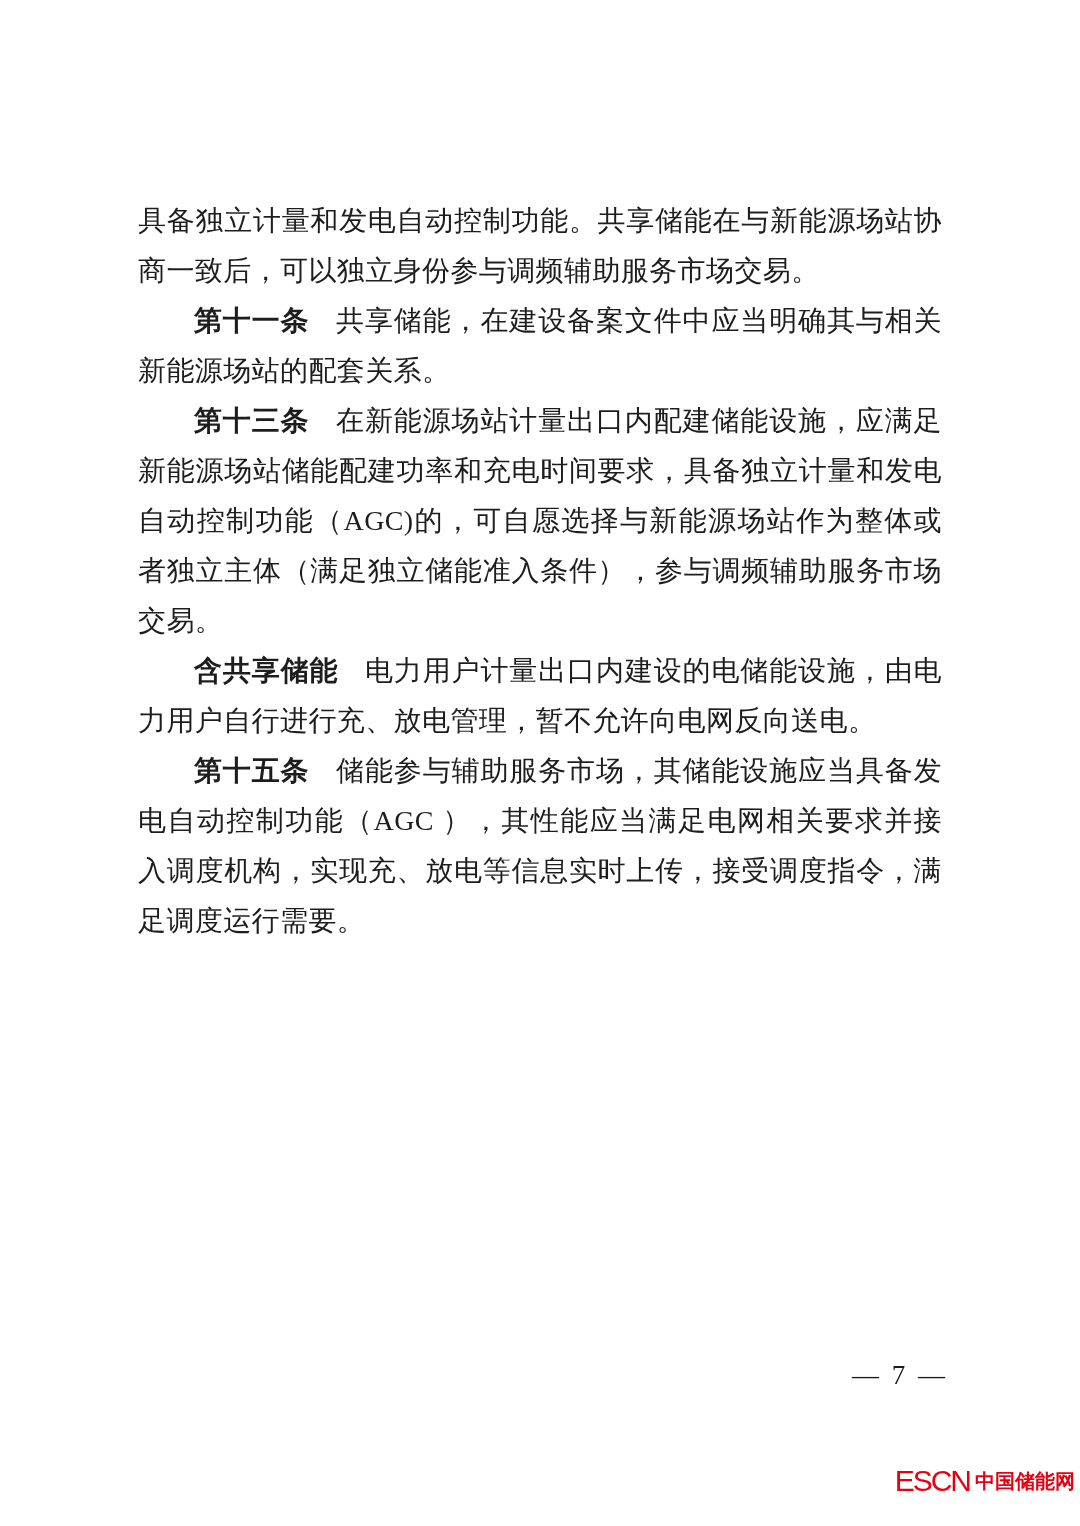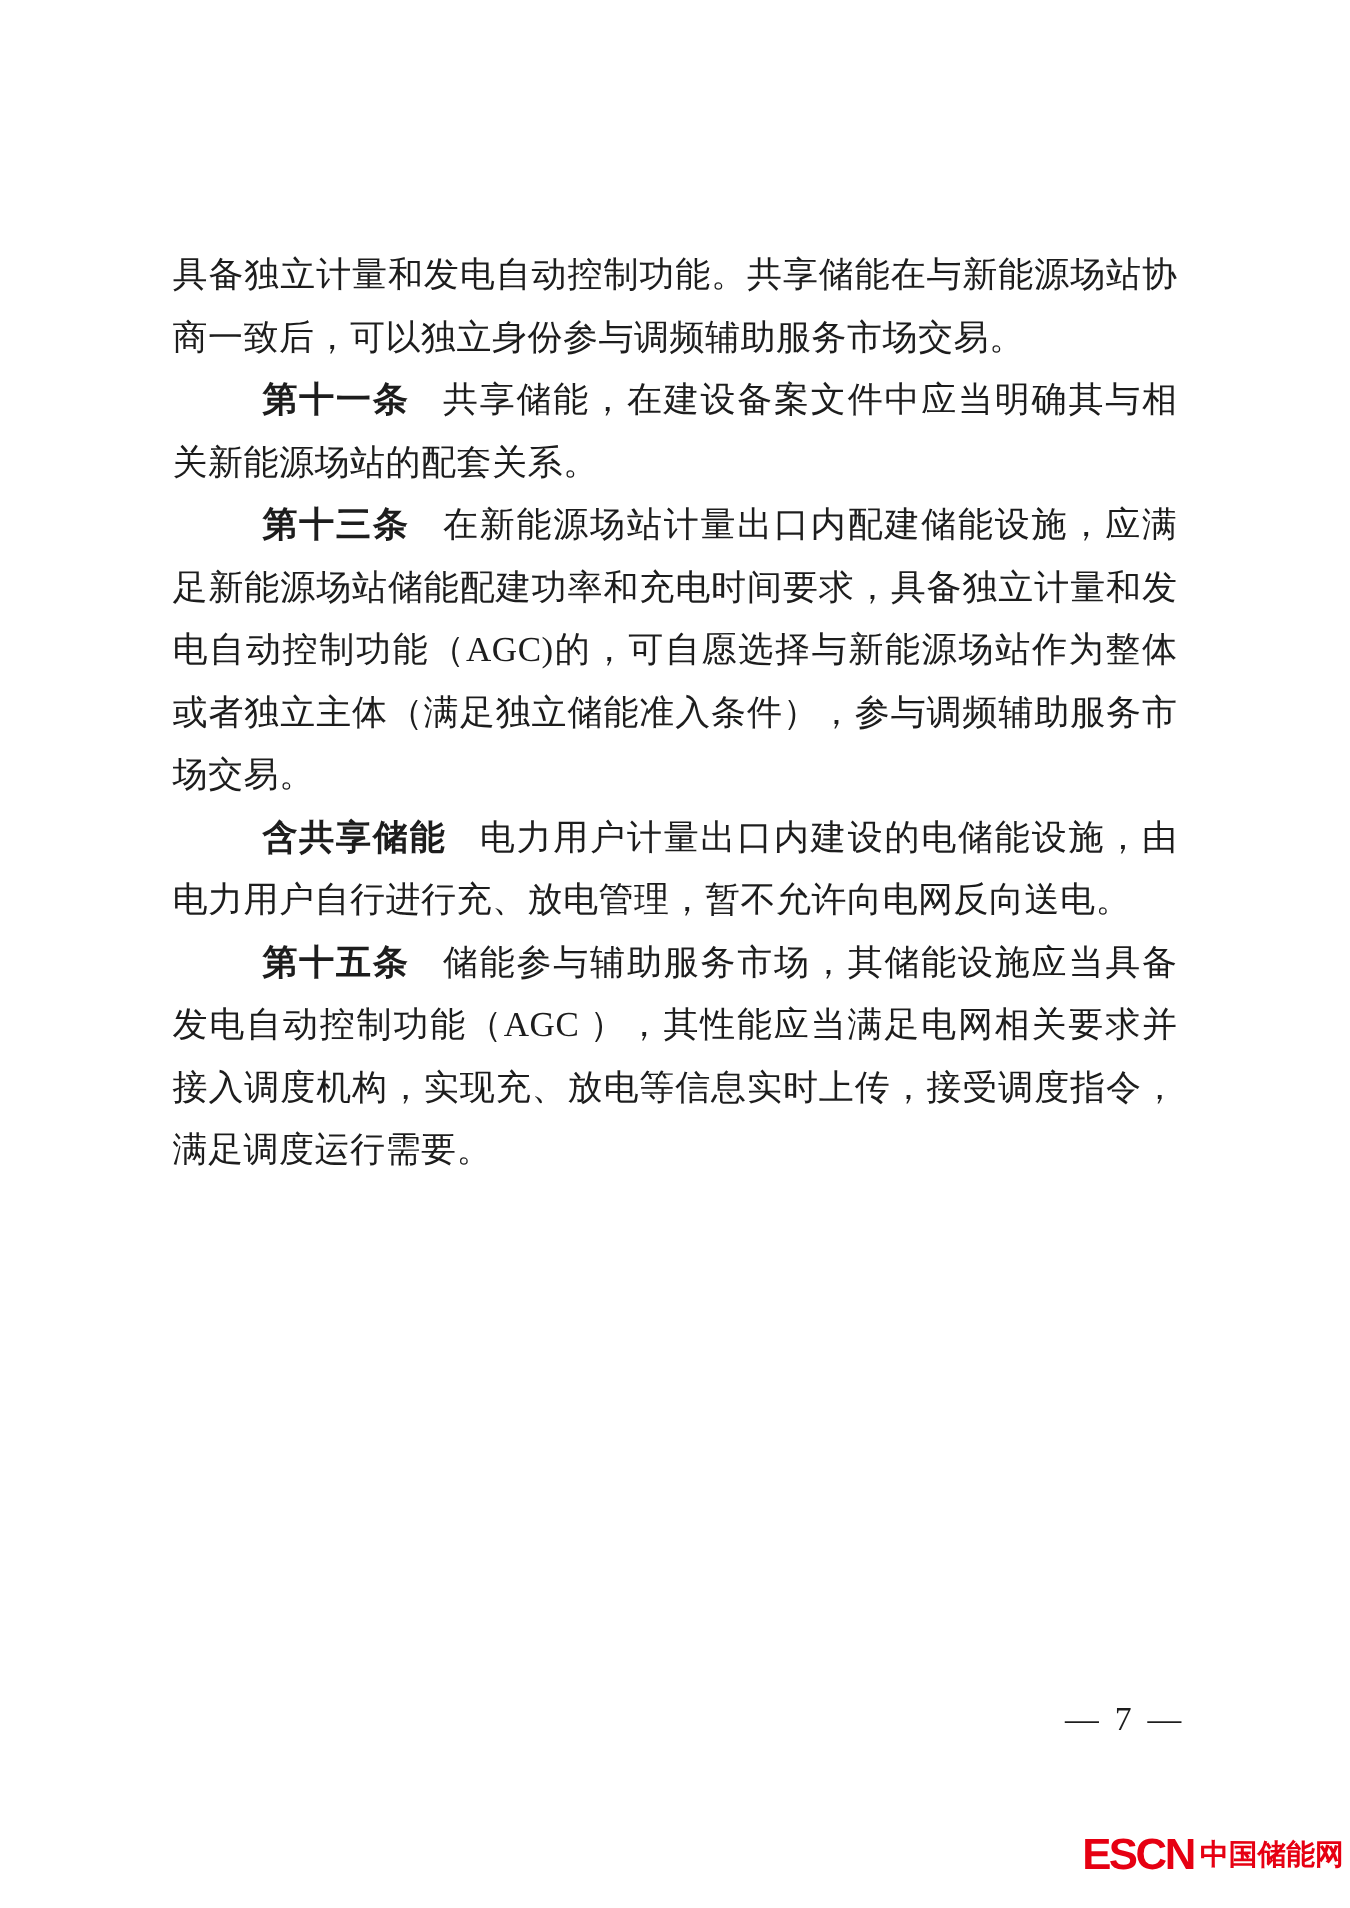--- a/index.html
+++ b/index.html
@@ -36,21 +36,20 @@
     margin: 0;
     padding: 0;
     text-indent: 2em;
   }
   .para.cont {
     text-indent: 0;
   }
   .article-head {
     font-weight: bold;
     margin-right: 0.95em;
-    margin-left: 16px;
   }
   .page-number {
     position: absolute;
     top: 1360px;
     right: 132px;
     font-size: 27px;
     letter-spacing: 3px;
     color: var(--text-color);
     white-space: nowrap;
   }
@@ -58,28 +57,28 @@
     position: absolute;
     top: 1466px;
     right: 5px;
     display: flex;
     align-items: center;
     color: var(--logo-red);
     white-space: nowrap;
   }
   .logo-en {
     font-family: "Liberation Sans", "DejaVu Sans", sans-serif;
-    font-weight: bold;
-    font-size: 35px;
+    font-weight: normal;
+    font-size: 30px;
     letter-spacing: -2px;
     line-height: 1;
   }
   .logo-cn {
     font-weight: bold;
-    font-size: 23px;
+    font-size: 20px;
     margin-left: 5px;
     line-height: 1;
     font-family: Liberation Sans, sans-serif;
   }
 </style>
 </head>
 <body>
 
 <div class="page">
 

